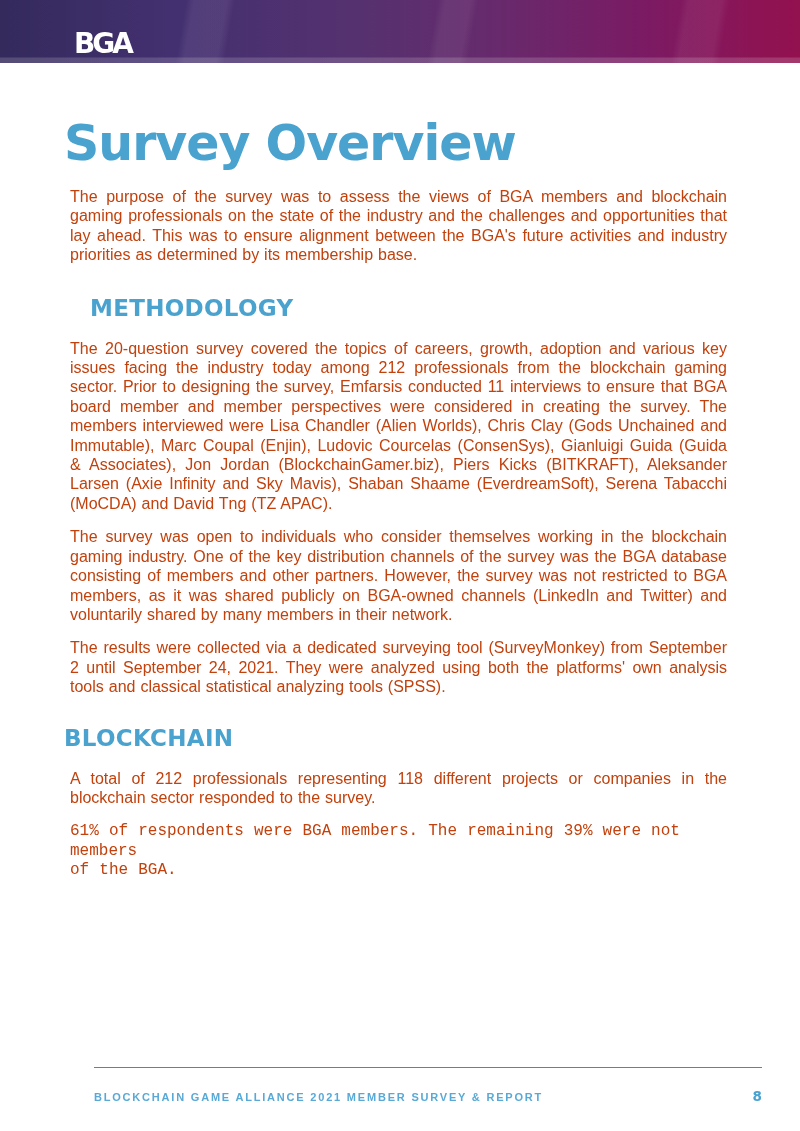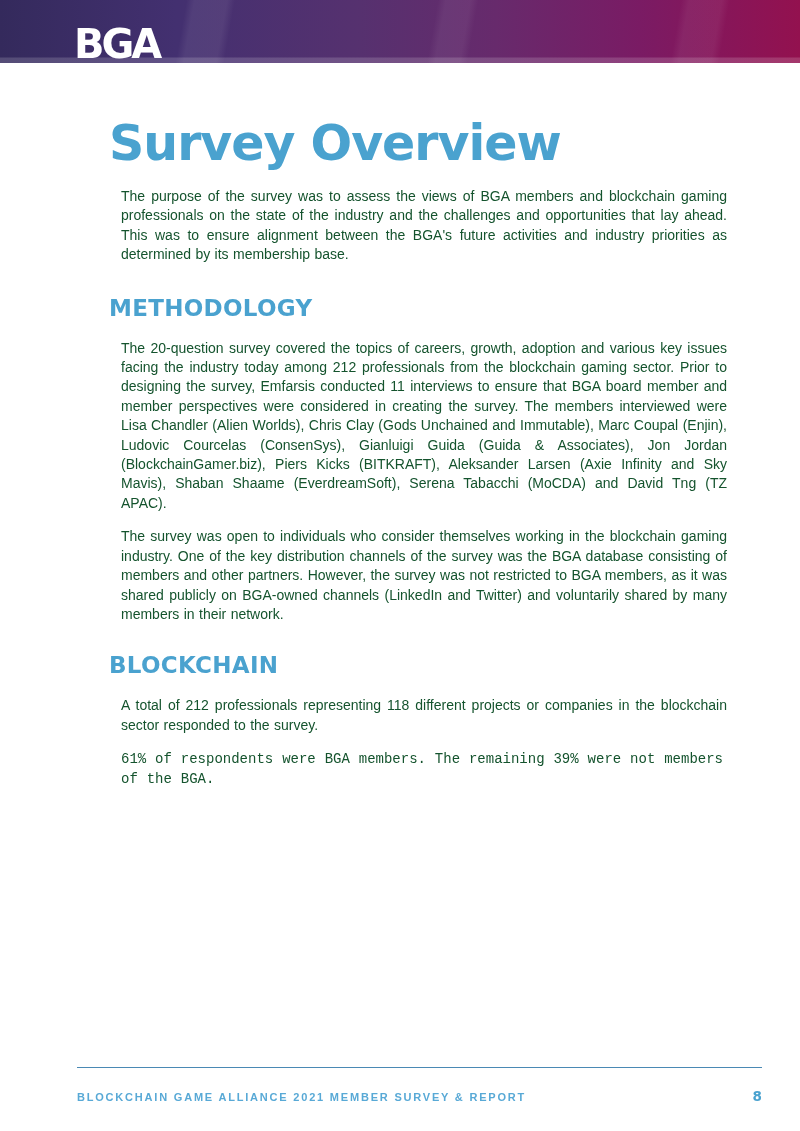--- a/index.html
+++ b/index.html
@@ -24,69 +24,69 @@
       linear-gradient(100deg, rgba(0,0,0,0) 84%, rgba(255,255,255,0.06) 85%, rgba(255,255,255,0.06) 89%, rgba(0,0,0,0) 90%),
       linear-gradient(90deg, #342a5c 0%, #433070 22%, #56316f 45%, #672a6c 62%, #7a1b64 80%, #93114f 100%);
   }
   .logo {
     position: absolute;
     left: 74px;
     top: 24px;
     color: #ffffff;
     font-family: "DejaVu Sans", sans-serif;
     font-weight: bold;
-    font-size: 40px;
+    font-size: 28px;
     line-height: 40px;
     letter-spacing: -3px;
     transform: scaleY(1.02);
   }
 
   
   .content {
-    padding: 0 73px 0 109px;
+    padding: 0 73px 0 64px;
   }
   h1.title {
     margin: 55px 0 0 0;
     color: #4aa2cf;
     font-family: "DejaVu Sans", sans-serif;
     font-weight: bold;
     font-size: 49px;
     line-height: 52px;
     letter-spacing: -1px;
   }
   h2.section {
     margin: 26px 0 0 0;
     color: #4aa2cf;
     font-family: "DejaVu Sans", sans-serif;
     font-weight: bold;
     font-size: 23px;
     line-height: 28px;
     letter-spacing: 0.3px;
   }
-  h2.mt-29 { margin-top: 29px; }
+  h2.mt-29 { margin-top: 29px; margin-left: 26px; }
   h2.mt-27 { margin-top: 27px; }
   p.body {
-    margin: 17px 0 0 12px;
-    color: #14532d;
-    font-size: 14px;
+    margin: 17px 0 0 6px;
+    color: #c2410c;
+    font-size: 16px;
     line-height: 19.4px;
     text-align: justify;
     word-spacing: 0.5px;
   }
   p.mt-14 { margin-top: 14px; }
   p.mt-15 { margin-top: 15px; font-family: Liberation Mono, monospace; }
   p.no-justify {
     text-align: left;
     white-space: pre-line;
   }
 
   
   .footer {
     position: absolute;
-    left: 77px;
+    left: 94px;
     right: 38px;
     bottom: 0;
   }
   .footer-line {
     border-top: 1px solid #4a89b4;
     height: 0;
   }
   .footer-row {
     margin-top: 20px;
     padding-bottom: 27px;
@@ -118,20 +118,21 @@
 
   <main class="content">
 
     <h1 class="title">Survey Overview</h1>
 
     <p class="body">The purpose of the survey was to assess the views of BGA members and blockchain gaming professionals on the state of the industry and the challenges and opportunities that lay ahead. This was to ensure alignment between the BGA's future activities and industry priorities as determined by its membership base.</p>
 
     <h2 class="section mt-29">METHODOLOGY</h2>
     <p class="body">The 20-question survey covered the topics of careers, growth, adoption and various key issues facing the industry today among 212 professionals from the blockchain gaming sector. Prior to designing the survey, Emfarsis conducted 11 interviews to ensure that BGA board member and member perspectives were considered in creating the survey. The members interviewed were Lisa Chandler (Alien Worlds), Chris Clay (Gods Unchained and Immutable), Marc Coupal (Enjin), Ludovic Courcelas (ConsenSys), Gianluigi Guida (Guida &amp; Associates), Jon Jordan (BlockchainGamer.biz), Piers Kicks (BITKRAFT), Aleksander Larsen (Axie Infinity and Sky Mavis), Shaban Shaame (EverdreamSoft), Serena Tabacchi (MoCDA) and David Tng (TZ APAC).</p>
     <p class="body mt-14">The survey was open to individuals who consider themselves working in the blockchain gaming industry. One of the key distribution channels of the survey was the BGA database consisting of members and other partners. However, the survey was not restricted to BGA members, as it was shared publicly on BGA-owned channels (LinkedIn and Twitter) and voluntarily shared by many members in their network.</p>
+    <p class="body mt-14">The results were collected via a dedicated surveying tool (SurveyMonkey) from September 2 until September 24, 2021. They were analyzed using both the platforms' own analysis tools and classical statistical analyzing tools (SPSS).</p>
 
     <h2 class="section mt-27">BLOCKCHAIN</h2>
     <p class="body">A total of 212 professionals representing 118 different projects or companies in the blockchain sector responded to the survey.</p>
     <p class="body no-justify mt-15">61% of respondents were BGA members. The remaining 39% were not members
 of the BGA.</p>
 
   </main>
 
   <footer class="footer">
     <div class="footer-line"></div>

